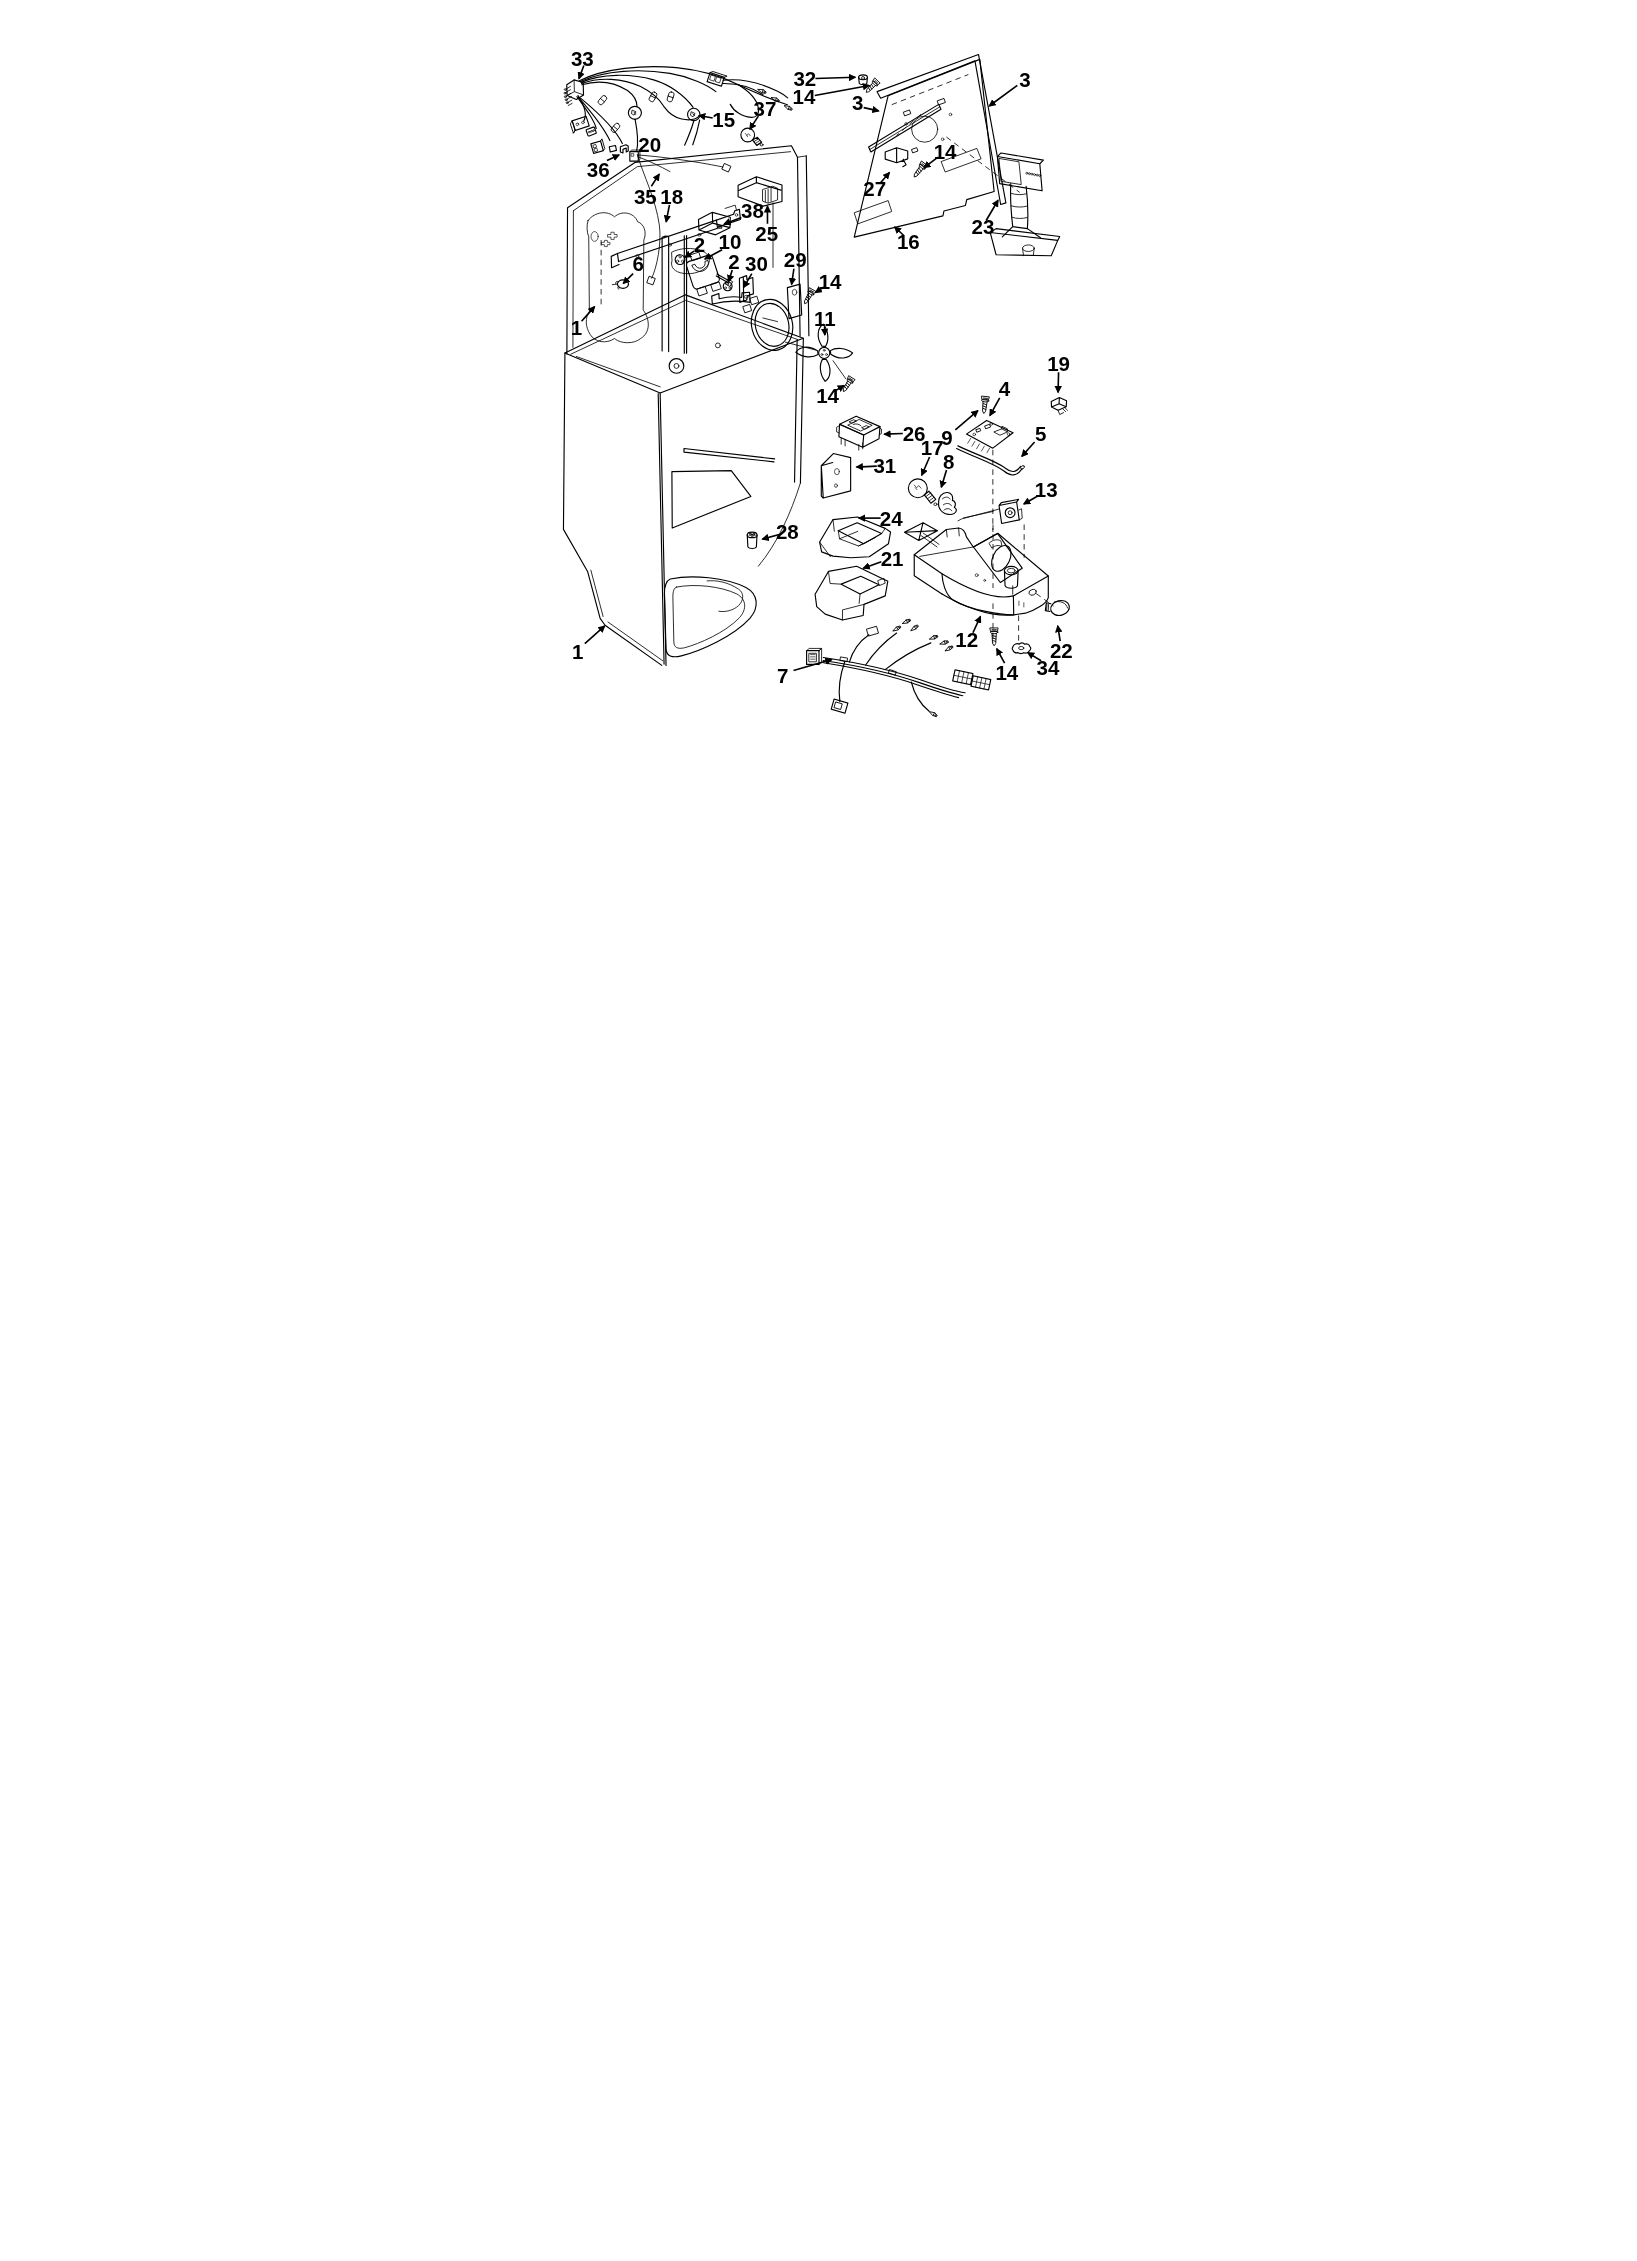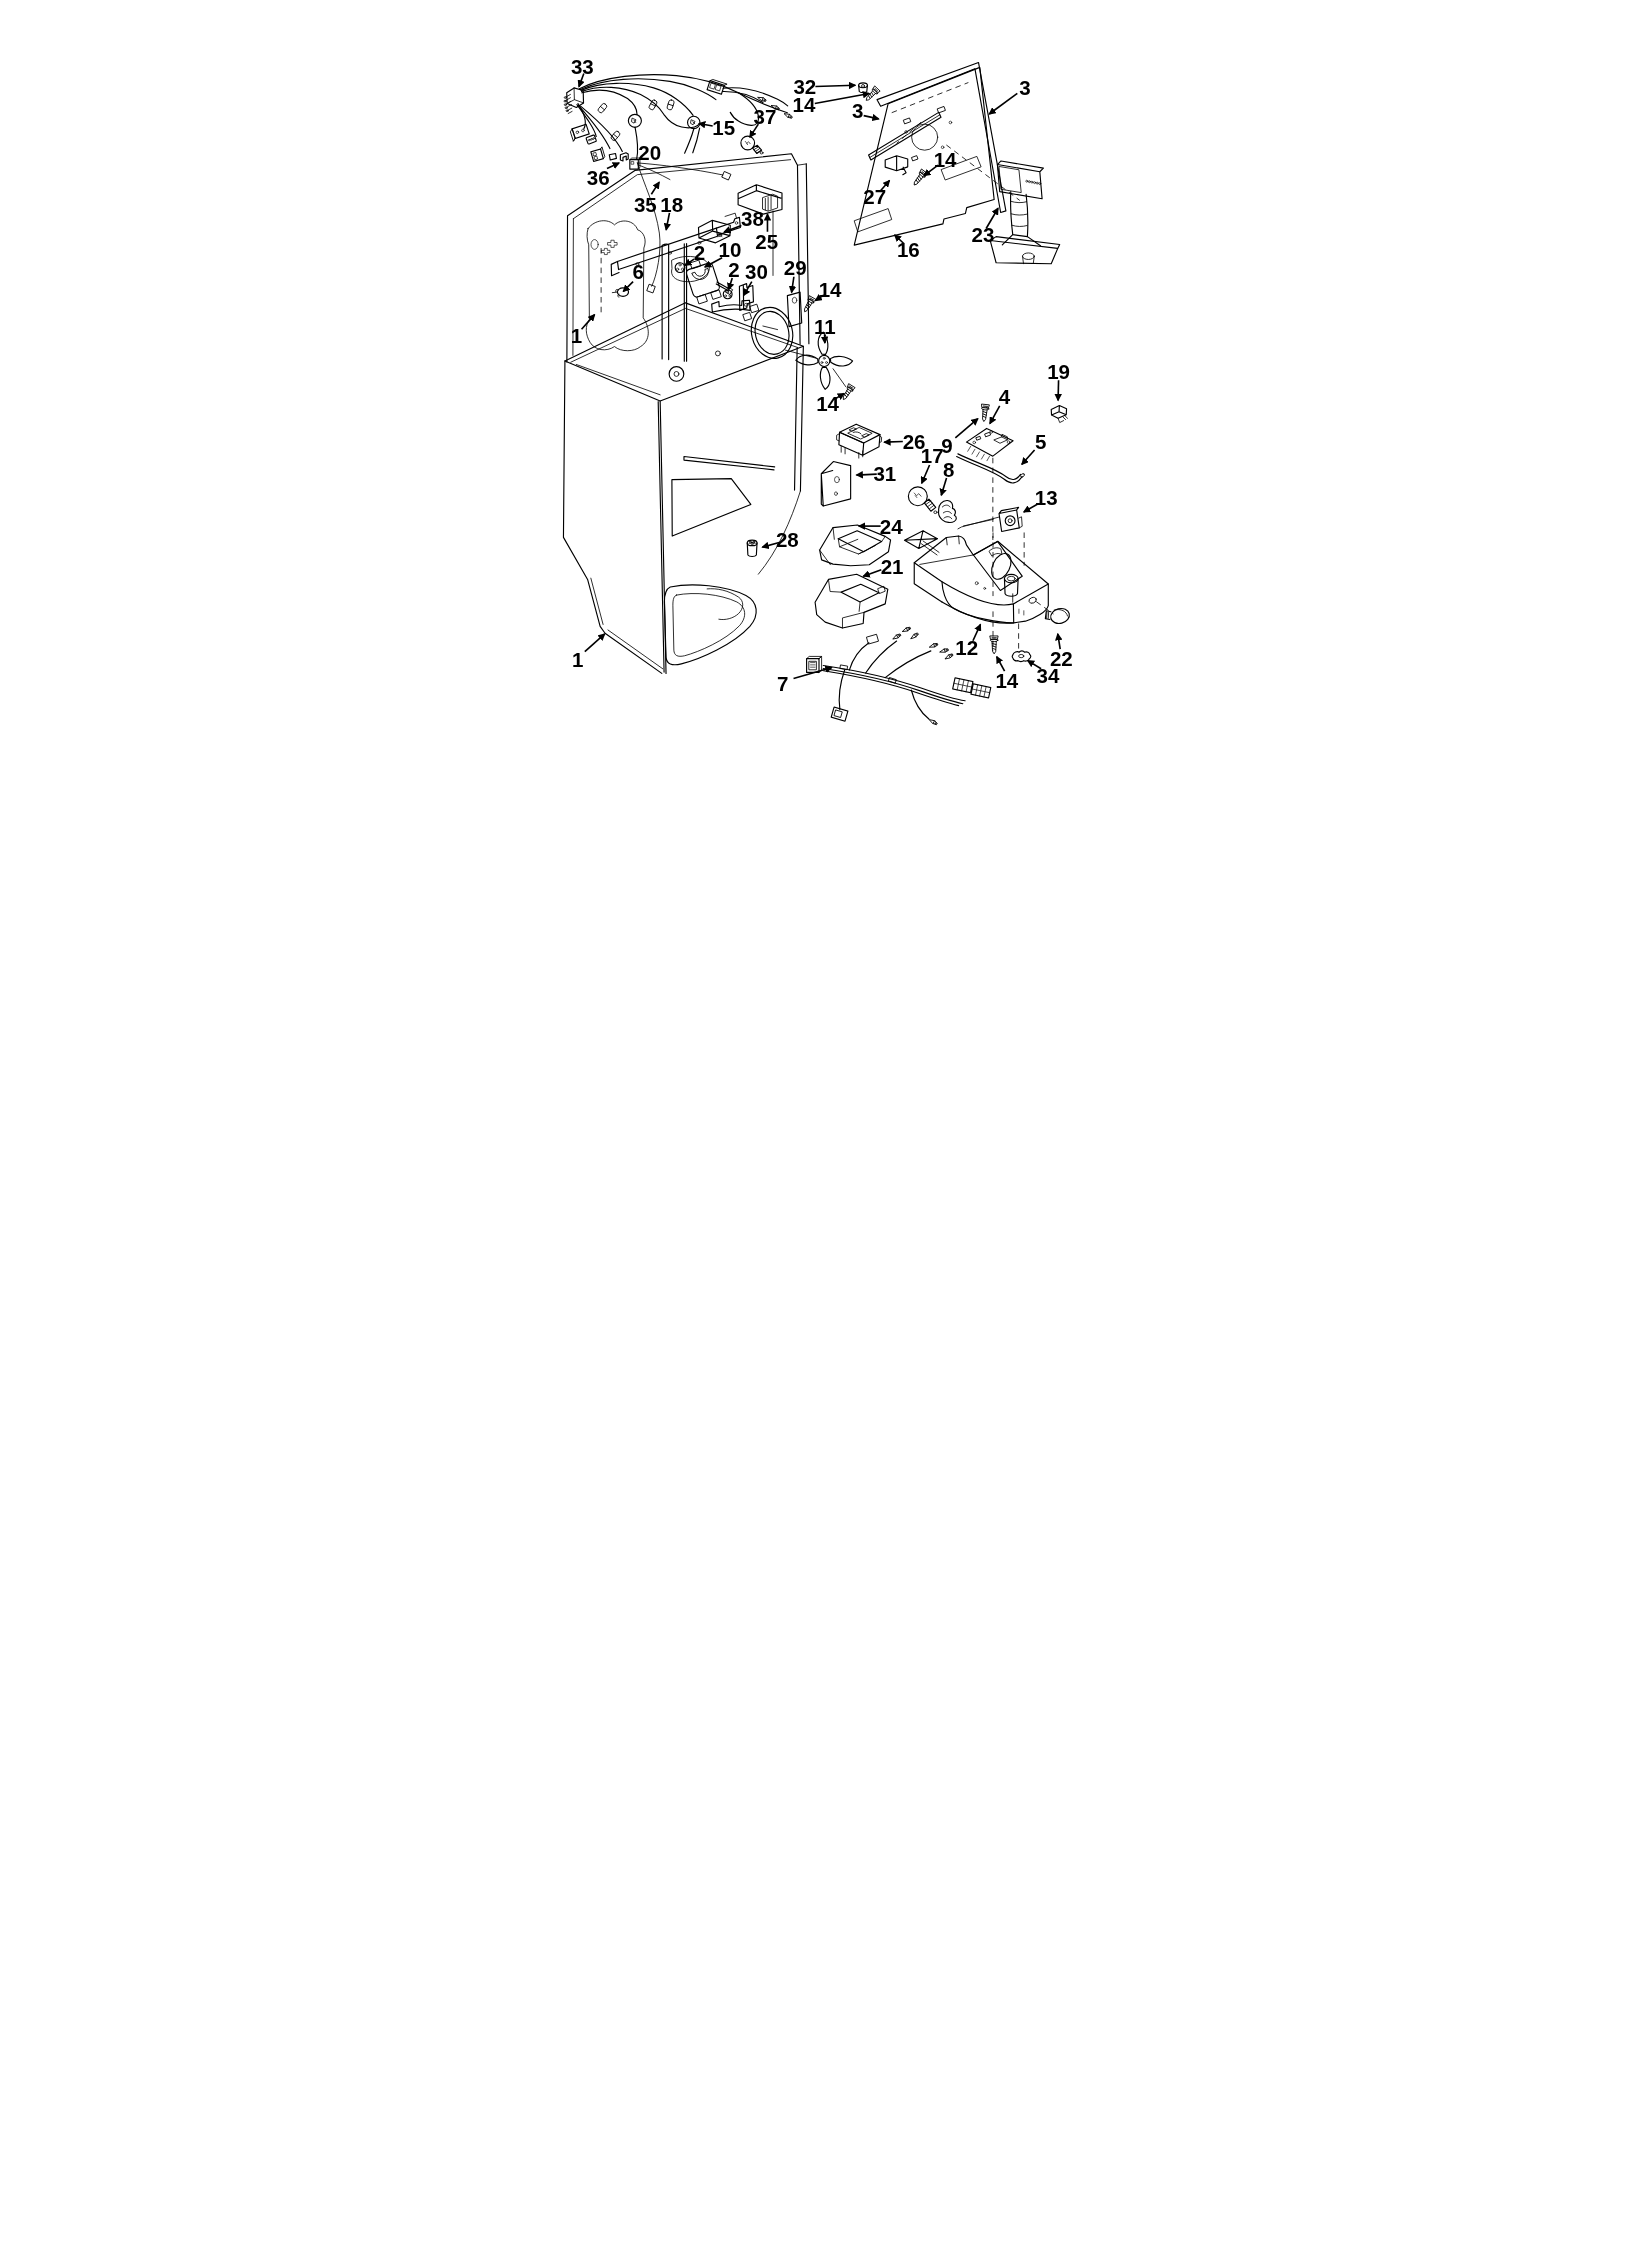--- a/index.html
+++ b/index.html
@@ -1,16 +1,16 @@
 <!DOCTYPE html>
 <html style="font-size:7.8px"><head>
 <meta charset="utf-8">
 <style>
   html,body{margin:0;padding:0;background:#fff;}
-  .page{width:546px;margin:8px auto;background:#fff;}
+  .page{width:546px;margin:0 auto;background:#fff;}
   svg{display:block;width:100%;height:auto;background:#fff;}
   
   .ln   {fill:none;stroke:#000;stroke-width:7;stroke-linecap:round;stroke-linejoin:round;}
   .thin {fill:none;stroke:#000;stroke-width:5;stroke-linecap:round;stroke-linejoin:round;}
   .hair {fill:none;stroke:#000;stroke-width:4;stroke-linecap:round;stroke-linejoin:round;}
   .dash {fill:none;stroke:#000;stroke-width:5;stroke-dasharray:34 26;}
   .arrow{stroke:#000;stroke-width:10;fill:none;}
   .callout-text{font-family:"Liberation Sans","DejaVu Sans",sans-serif;font-weight:bold;font-size:126px;fill:#000;}
 </style>
 </head>

